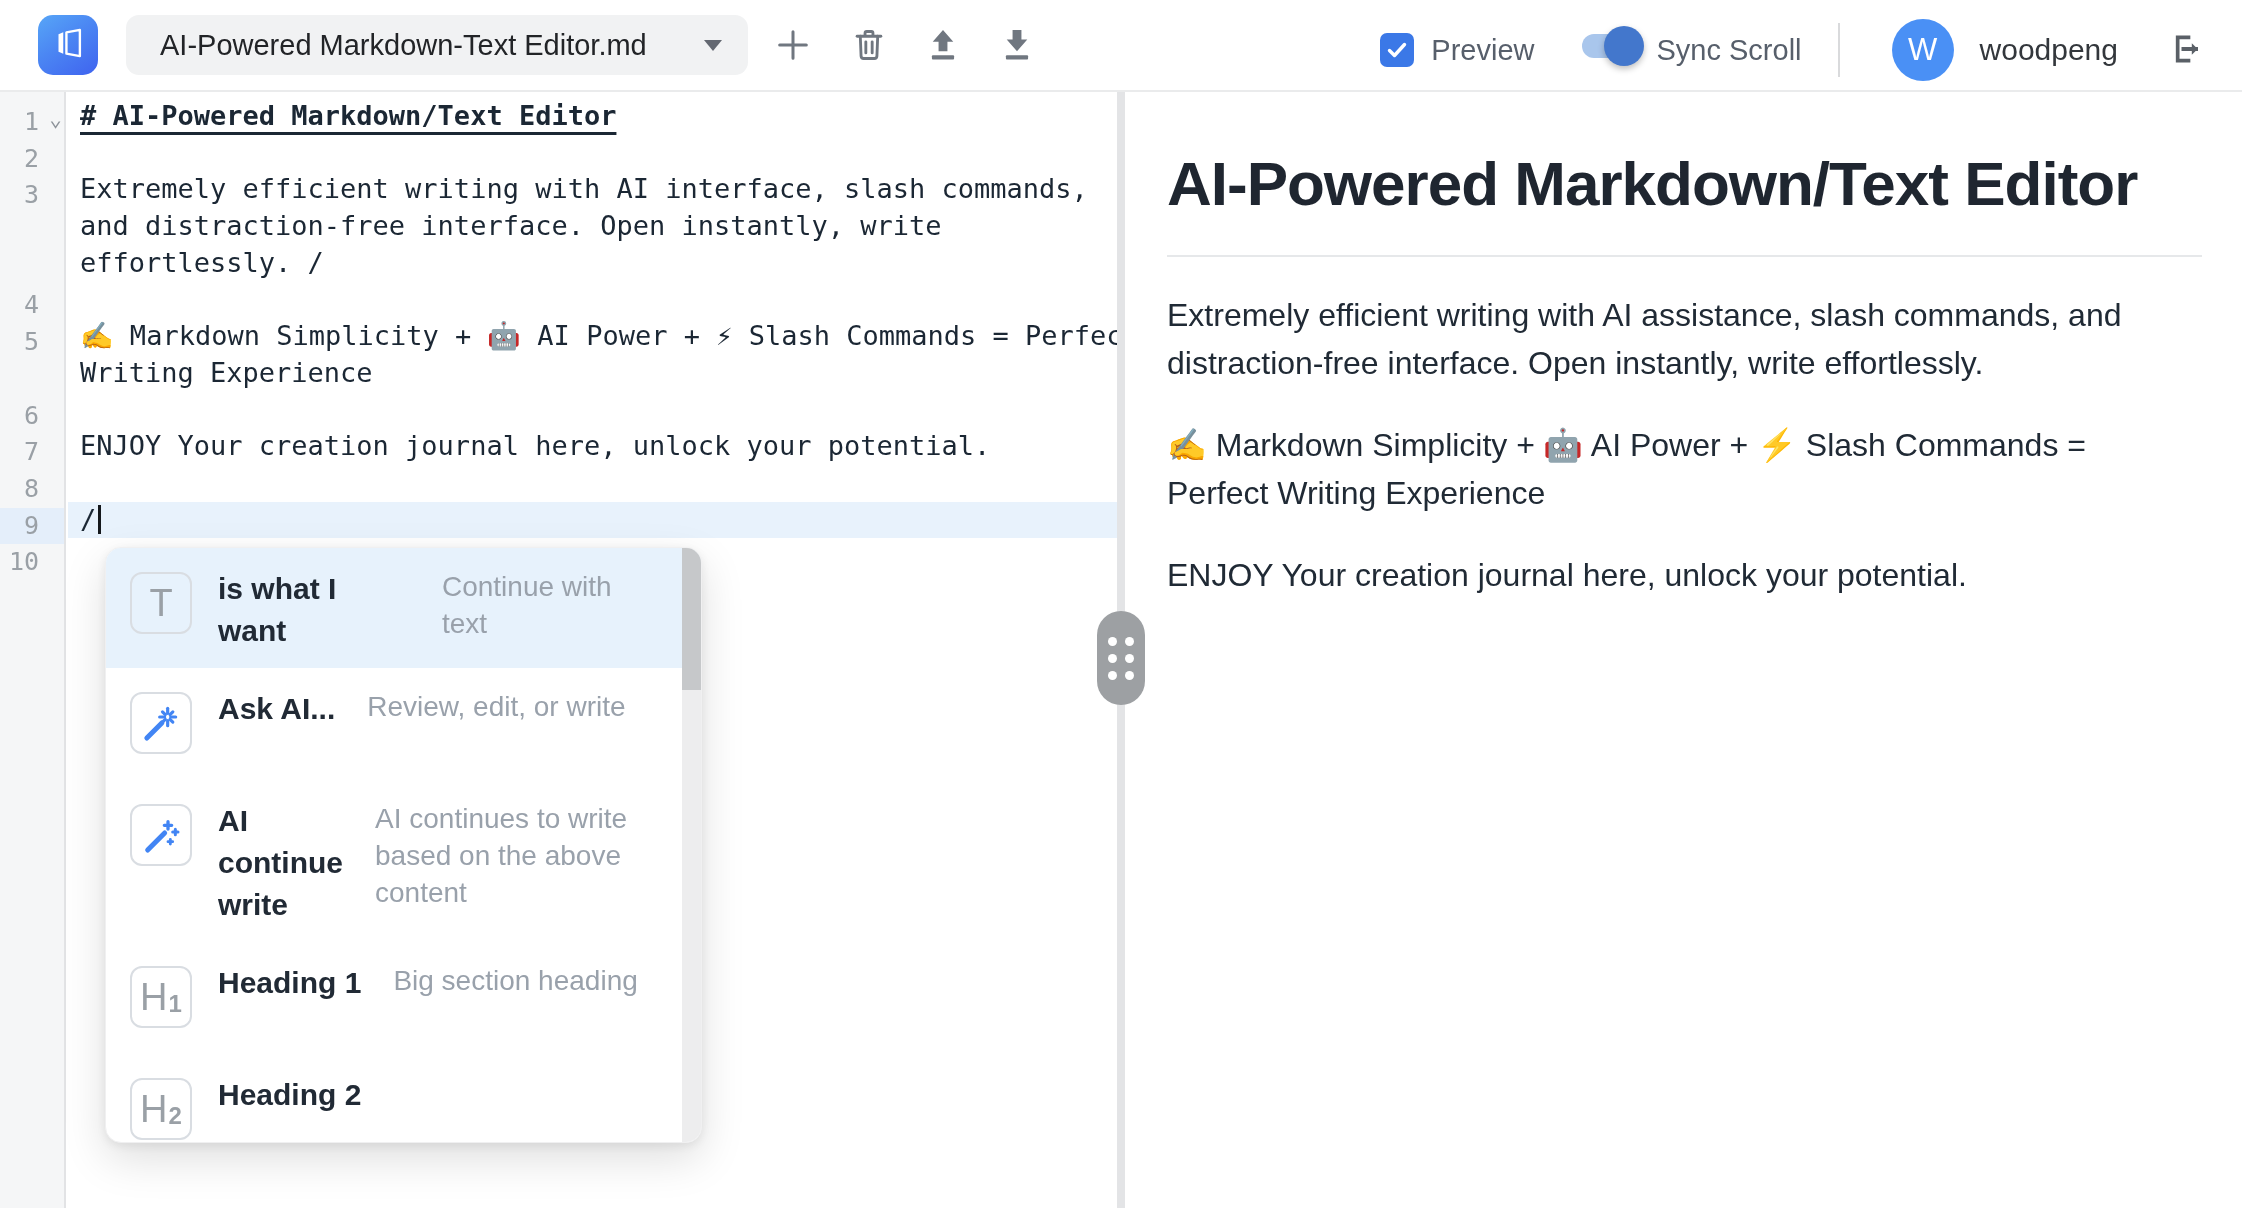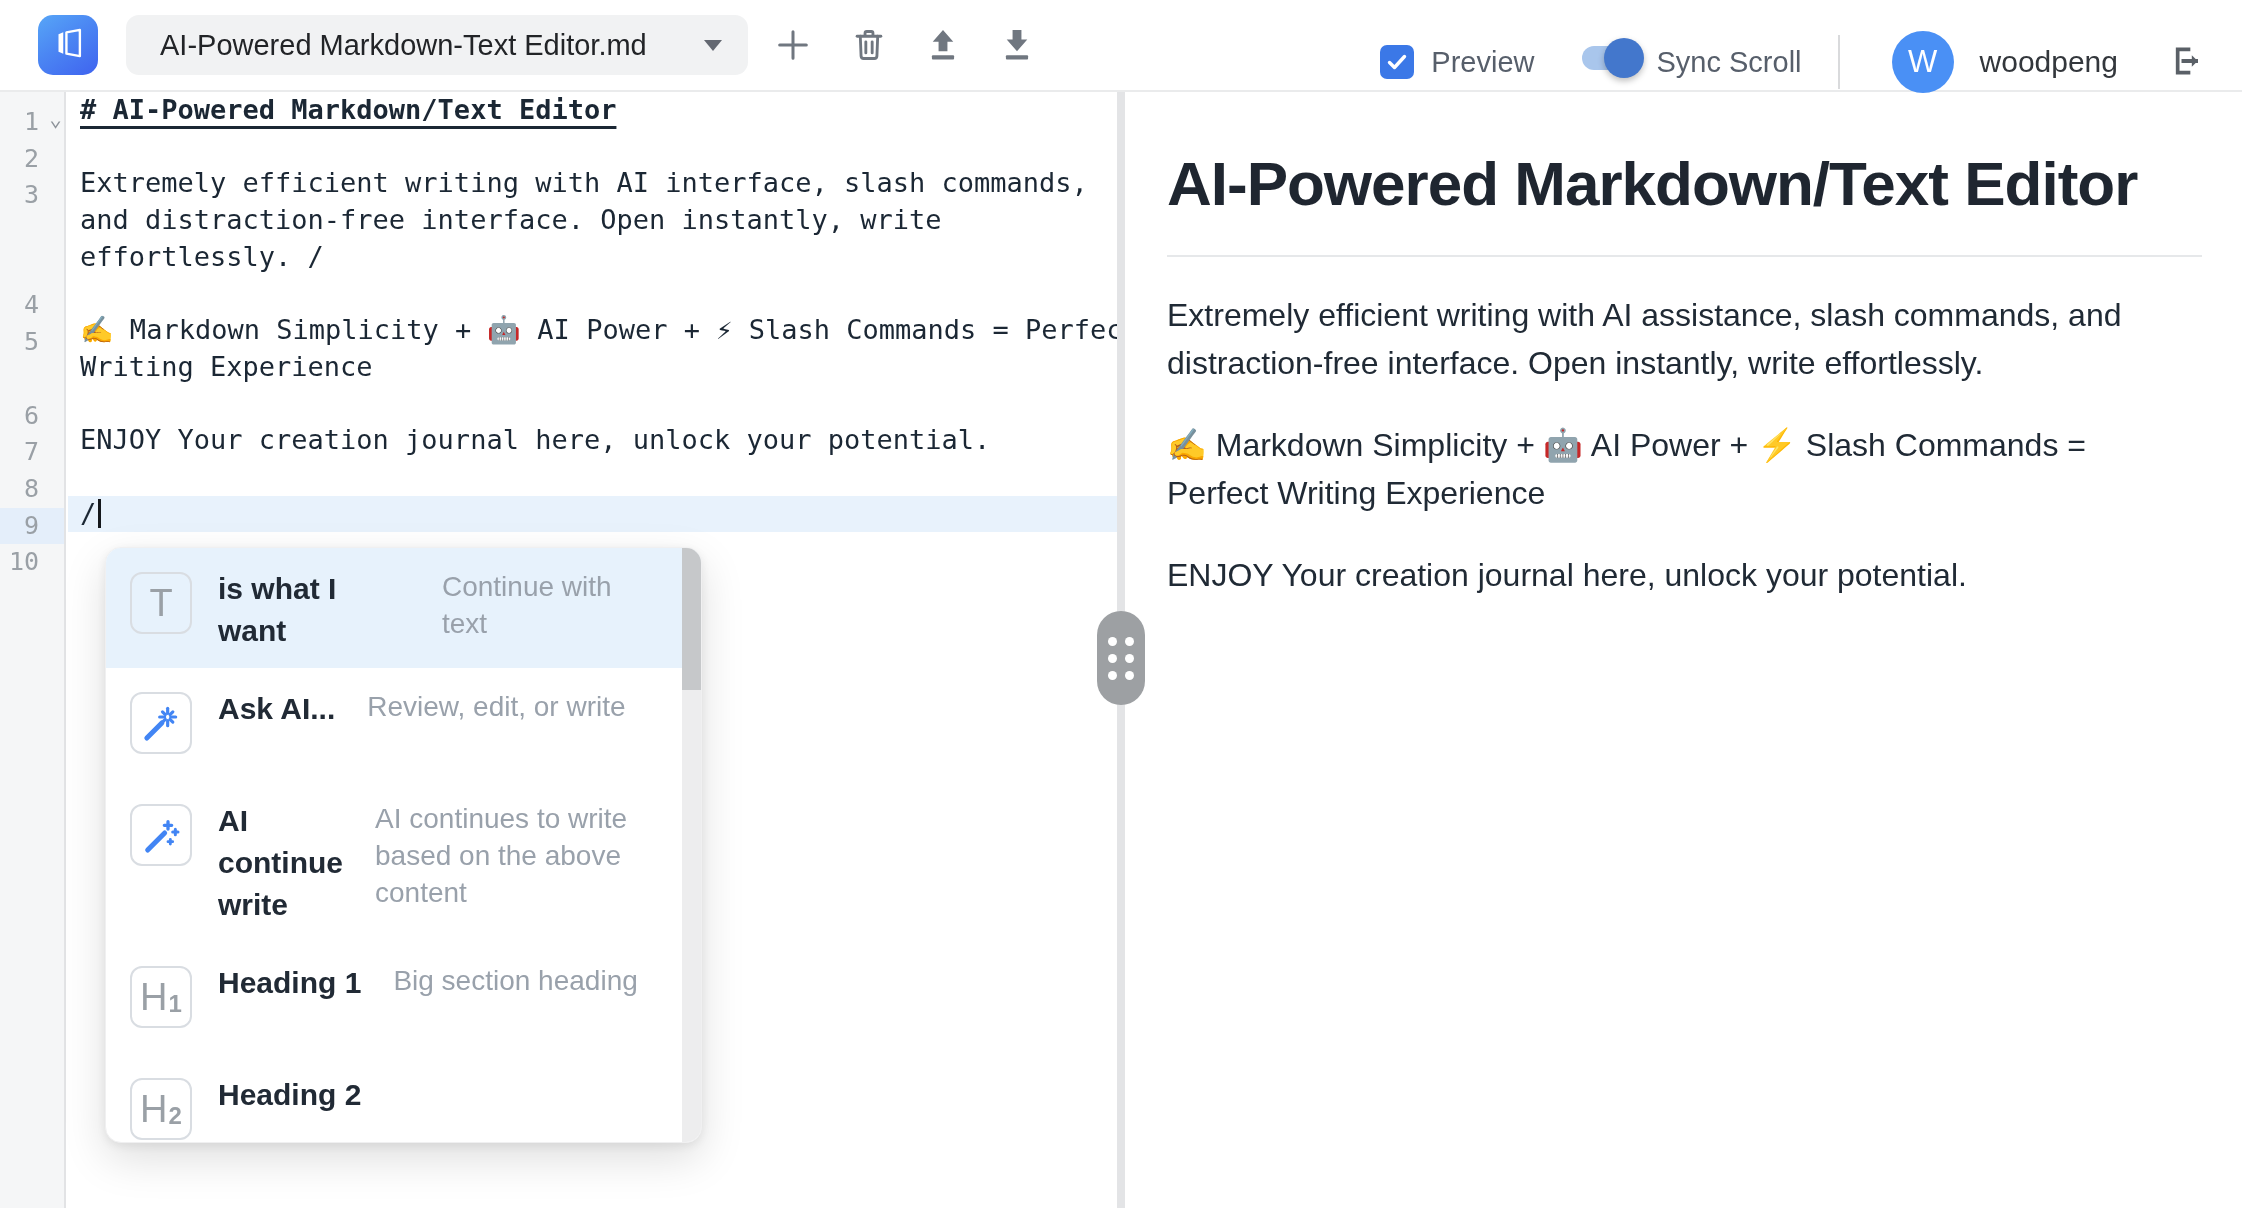--- a/index.html
+++ b/index.html
@@ -17,21 +17,21 @@
                border-radius:13px; display:flex; align-items:center; justify-content:space-between;
                padding:0 26px 0 34px; cursor:pointer; }
   .file-pill .fname { font-size:29px; color:#222427; font-weight:500; white-space:nowrap; }
   .caret-down { width:0; height:0; border-left:9px solid transparent; border-right:9px solid transparent;
                 border-top:11px solid #636871; margin-left:16px; }
   .tool-btn { width:46px; height:46px; border:none; background:transparent; cursor:pointer;
               display:flex; align-items:center; justify-content:center; flex:none; }
   .tool-btn svg { display:block; }
   .tb-plus { margin-left:22px; } .tb-trash{ margin-left:30px; } .tb-up{ margin-left:28px; } .tb-down{ margin-left:28px; }
 
-  .toolbar-right { position:absolute; right:32px; top:16px; height:92px; display:flex; align-items:center; }
+  .toolbar-right { position:absolute; right:32px; top:4px; height:92px; display:flex; align-items:center; }
   .chk-wrap { display:flex; align-items:center; cursor:pointer; }
   .checkbox { width:34px; height:34px; border-radius:7px; background:#3b78e7; flex:none;
               display:flex; align-items:center; justify-content:center; }
   .chk-label { font-size:29px; color:#575f6b; margin-left:17px; }
   .toggle-wrap { display:flex; align-items:flex-start; margin-left:48px; cursor:pointer; }
   .toggle { position:relative; width:56px; height:24px; border-radius:12px; background:#a9c6ec; flex:none; }
   .toggle-knob { position:absolute; right:-6px; top:50%; transform:translateY(-50%);
                  width:40px; height:40px; border-radius:50%; background:#4377cc;
                  box-shadow:0 3px 6px rgba(0,0,0,.25); }
   .toggle-label { font-size:29px; color:#575f6b; margin-left:18px; }
@@ -48,21 +48,21 @@
 
   .editor { position:absolute; left:0; top:0; width:1117px; bottom:0; overflow:hidden; background:#fff; }
   .gutter { position:absolute; left:0; top:0; bottom:0; width:66px; background:#f5f6f7;
             border-right:2px solid #e2e3e5; padding-top:12px; }
   .gutter-cell { position:relative; height:36.7px; line-height:36.7px; text-align:right;
                  padding-right:25px; font-family:"DejaVu Sans Mono", monospace;
                  font-size:25px; color:#9aa0a6; }
   .gutter-cell.active { background:#e4eefa; }
   .fold { position:absolute; right:2px; top:-3px; font-size:21px; color:#8d939a; cursor:pointer; }
 
-  .code { position:absolute; left:68px; right:0; top:0; bottom:0; padding-top:0; cursor:text; }
+  .code { position:absolute; left:68px; right:0; top:0; bottom:0; padding-top:6px; cursor:text; }
   .row { height:36.7px; line-height:36.7px; font-family:"DejaVu Sans Mono", monospace;
          font-size:27px; color:#1b2734; white-space:pre; padding-left:12px; }
   .row.heading { font-weight:700; text-decoration:underline; text-decoration-thickness:2.5px; text-underline-offset:7px; }
   .row.active { background:#e8f2fc; }
   .cursor-bar { display:inline-block; width:3px; height:29px; background:#15181c;
                 vertical-align:-5px; margin-left:2px; }
 
   .pane-divider { position:absolute; left:1117px; width:8px; top:0; bottom:0; background:#e3e4e6; }
   .drag-handle { position:absolute; left:1097px; top:519px; width:48px; height:94px; border-radius:25px;
                  background:#9da0a3; cursor:col-resize; z-index:6;

